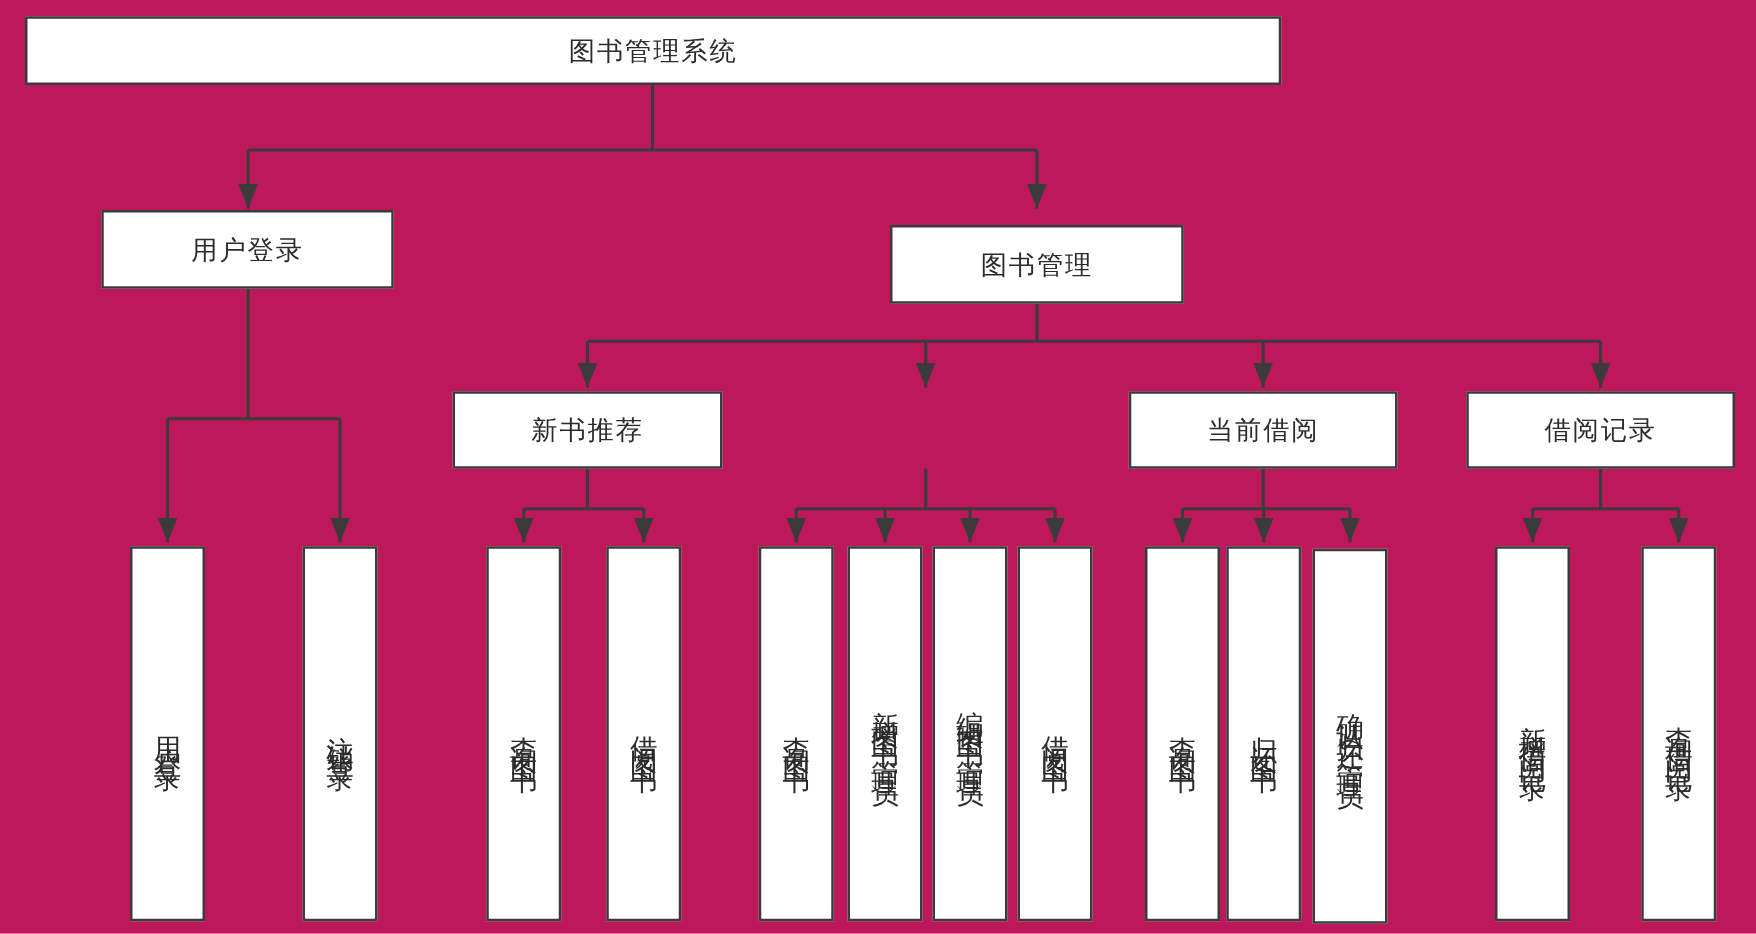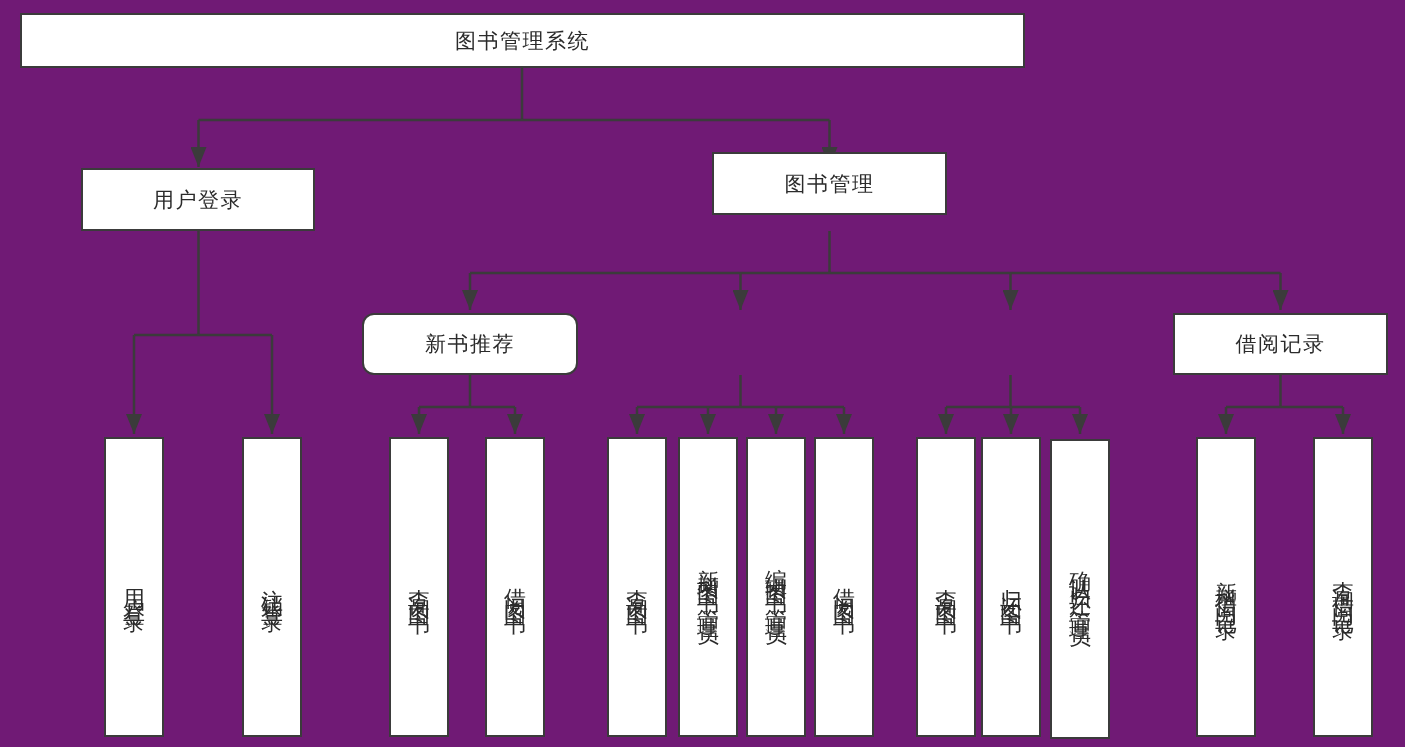--- a/index.html
+++ b/index.html
@@ -1,20 +1,20 @@
 <!DOCTYPE html>
 <html><head>
 <meta charset="utf-8">
 <style>
   html, body { margin: 0; padding: 0; background: #ffffff; }
   .canvas {
     position: relative;
     width: 1405px;
     height: 747px;
-    background: #701a75;
+    background: #be185d;
     font-family: "Liberation Sans", sans-serif;
     overflow: hidden;
   }
   .connectors {
     position: absolute;
     left: 0; top: 0;
     width: 1405px; height: 747px;
   }
   .node {
     position: absolute;
@@ -102,23 +102,24 @@
       <path d="M1280.5,375 V407"></path>
       <path d="M1226,407 H1343"></path>
       <line x1="1226" y1="407" x2="1226" y2="434" marker-end="url(#ah)"></line>
       <line x1="1343" y1="407" x2="1343" y2="434" marker-end="url(#ah)"></line>
     </g>
   </svg>
 
   <div class="node h-node" style="left:20px; top:13px; width:1005px; height:55px;">图书管理系统</div>
 
   <div class="node h-node" style="left:81px; top:168px; width:234px; height:63px;">用户登录</div>
-  <div class="node h-node" style="left:712px; top:152px; width:235px; height:63px;">图书管理</div>
+  <div class="node h-node" style="left:712px; top:180px; width:235px; height:63px;">图书管理</div>
 
-  <div class="node h-node" style="left:362px; top:313px; width:216px; height:62px;border-radius:12px;">新书推荐</div>
+  <div class="node h-node" style="left:362px; top:313px; width:216px; height:62px;">新书推荐</div>
+  <div class="node h-node" style="left:903px; top:313px; width:215px; height:62px;">当前借阅</div>
   <div class="node h-node" style="left:1173px; top:313px; width:215px; height:62px;">借阅记录</div>
 
   <div class="node v-node" style="left:104px; top:437px; width:60px; height:300px;">用户登录</div>
   <div class="node v-node" style="left:242px; top:437px; width:60px; height:300px;">注销登录</div>
 
   <div class="node v-node" style="left:389px; top:437px; width:60px; height:300px;">查询图书</div>
   <div class="node v-node" style="left:485px; top:437px; width:60px; height:300px;">借阅图书</div>
 
   <div class="node v-node" style="left:607px; top:437px; width:60px; height:300px;">查询图书</div>
   <div class="node v-node" style="left:678px; top:437px; width:60px; height:300px;">新增图书（管理员）</div>

